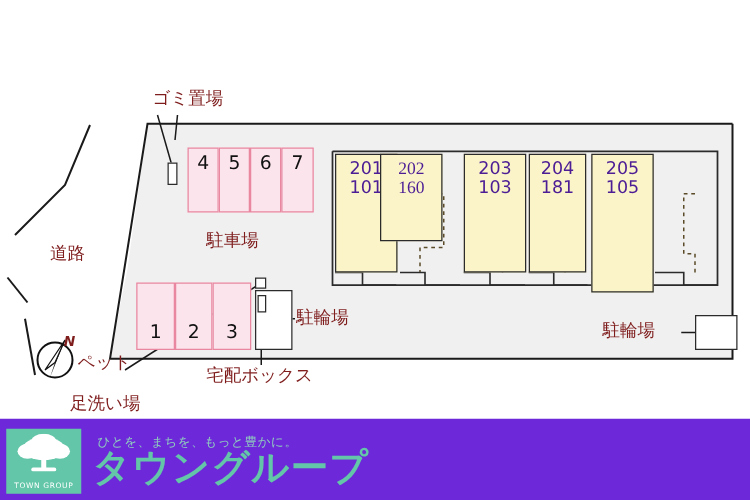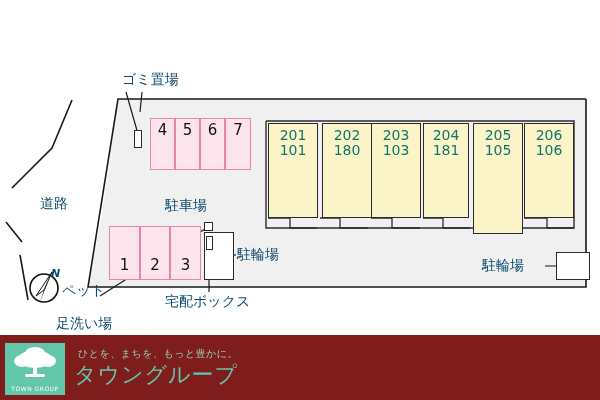--- a/index.html
+++ b/index.html
@@ -17,42 +17,42 @@
          box-sizing:border-box;display:flex;align-items:flex-end;
          justify-content:center;}
   .stall span{font-size:15px;color:#111;line-height:1;padding-bottom:6px;
               font-family:"DejaVu Sans","Liberation Sans",sans-serif;}
   .stall.top span{padding-bottom:0;align-self:flex-start;padding-top:4px;}
 
   
   .unit{position:absolute;background:#faf4c8;border:1px solid #2b2b2b;
         box-sizing:border-box;}
   .unit .num{position:absolute;left:0;right:0;top:4px;text-align:center;
-             font-size:14px;line-height:15px;color:#0f766e;letter-spacing:0px;}
+             font-size:14px;line-height:15px;color:#4c1d95;letter-spacing:0px;}
   .unit .num b{display:block;font-weight:normal;}
 
   .white-box{position:absolute;background:#ffffff;border:1px solid #2b2b2b;
              box-sizing:border-box;}
 
-  .lbl{position:absolute;font-size:13px;color:#0c4a6e;white-space:nowrap;
+  .lbl{position:absolute;font-size:13px;color:#7f1d1d;white-space:nowrap;
        line-height:15px;}
   .lbl.big{font-size:14px;}
 
   
-  #footer{position:absolute;left:0;top:335px;width:600px;height:65px;background:#7f1d1d;}
+  #footer{position:absolute;left:0;top:335px;width:600px;height:65px;background:#6d28d9;}
   #logomark{position:absolute;left:5px;top:8px;width:60px;height:52px;
             background:#63c6a8;display:flex;flex-direction:column;
             align-items:center;justify-content:flex-end;}
   #logomark .treewrap{flex:1;display:flex;align-items:center;justify-content:center;}
   #logomark .tg{font-size:6px;color:#fff;letter-spacing:.5px;padding-bottom:3px;
                 font-family:"DejaVu Sans","Liberation Sans",sans-serif;}
   #tagline{position:absolute;left:78px;top:12px;font-size:10px;color:#8fd0bd;
            letter-spacing:.5px;}
-  #brand{position:absolute;left:74px;top:24px;font-size:22px;color:#63c6a8;
-         font-weight:normal;letter-spacing:1px;line-height:32px;}
+  #brand{position:absolute;left:74px;top:24px;font-size:30px;color:#63c6a8;
+         font-weight:bold;letter-spacing:1px;line-height:32px;}
 </style>
 </head>
 <body>
 
 <div id="root">
 
   <div id="plan">
 
     <svg class="lines">
       <polygon points="118,99 586,99 586,287 88,287 93,260 102,215" fill="#f0f0f0" stroke="none"></polygon>
@@ -121,60 +121,54 @@
     <div class="stall" style="left:170px;top:226px;width:31px;height:54px;">
       <span>3</span>
     </div>
 
     <div class="unit" style="left:268px;top:123px;width:50px;height:95px;">
       <div class="num">
         <b>201</b>
         <b>101</b>
       </div>
     </div>
-    <div class="unit" style="left:322px;top:123px;width:50px;height:95px;">
+    <div class="unit" style="left:304px;top:123px;width:50px;height:70px;font-family:Liberation Serif, serif;">
       <div class="num">
         <b>202</b>
-        <b>180</b>
+        <b>160</b>
       </div>
     </div>
     <div class="unit" style="left:371px;top:123px;width:50px;height:95px;">
       <div class="num">
         <b>203</b>
         <b>103</b>
       </div>
     </div>
     <div class="unit" style="left:423px;top:123px;width:46px;height:95px;">
       <div class="num">
         <b>204</b>
         <b>181</b>
       </div>
     </div>
     <div class="unit" style="left:473px;top:123px;width:50px;height:111px;">
       <div class="num">
         <b>205</b>
         <b>105</b>
       </div>
     </div>
-    <div class="unit" style="left:524px;top:123px;width:50px;height:95px;">
-      <div class="num">
-        <b>206</b>
-        <b>106</b>
-      </div>
-    </div>
 
     <div class="white-box" style="left:134px;top:130px;width:8px;height:18px;"></div>
     <div class="white-box" style="left:204px;top:222px;width:9px;height:9px;"></div>
     <div class="white-box" style="left:204px;top:232px;width:30px;height:48px;"></div>
     <div class="white-box" style="left:206px;top:236px;width:7px;height:14px;"></div>
     <div class="white-box" style="left:556px;top:252px;width:34px;height:28px;"></div>
 
     <div class="lbl big" style="left:122px;top:72px;">ゴミ置場</div>
     <div class="lbl big" style="left:40px;top:196px;">道路</div>
-    <div class="lbl big" style="left:165px;top:186px;margin-top:12px;">駐車場</div>
+    <div class="lbl big" style="left:165px;top:186px;">駐車場</div>
     <div class="lbl big" style="left:237px;top:247px;">駐輪場</div>
     <div class="lbl big" style="left:482px;top:258px;">駐輪場</div>
     <div class="lbl big" style="left:165px;top:294px;">宅配ボックス</div>
     <div class="lbl big" style="left:62px;top:283px;">ペット</div>
     <div class="lbl big" style="left:56px;top:316px;">足洗い場</div>
     <div class="lbl" style="left:51px;top:266px;font-size:11px;font-style:italic;font-weight:bold;">N</div>
   </div>
 
   <div id="footer">
     <div id="logomark">

